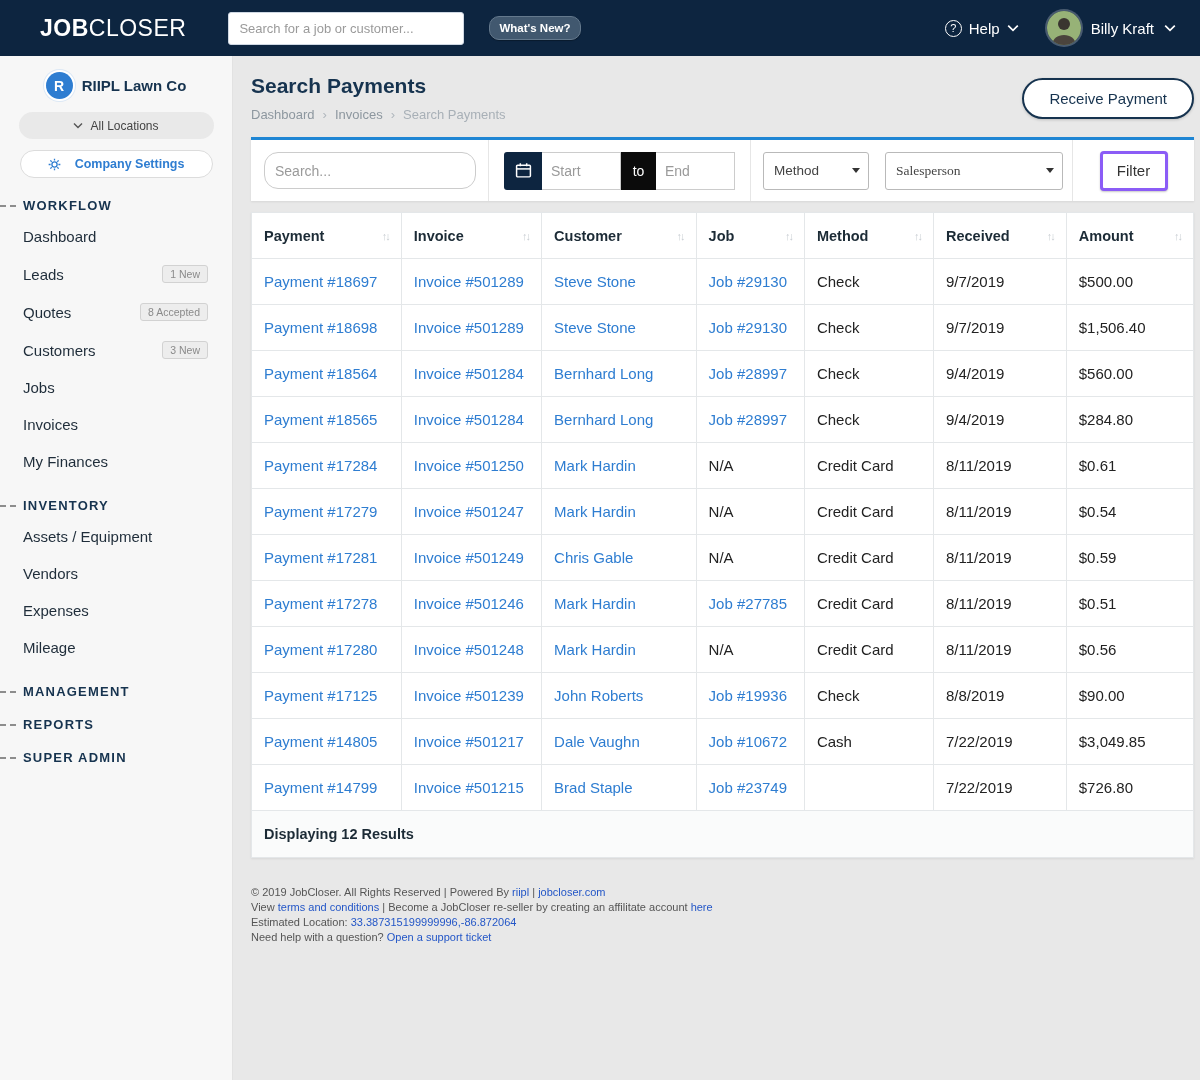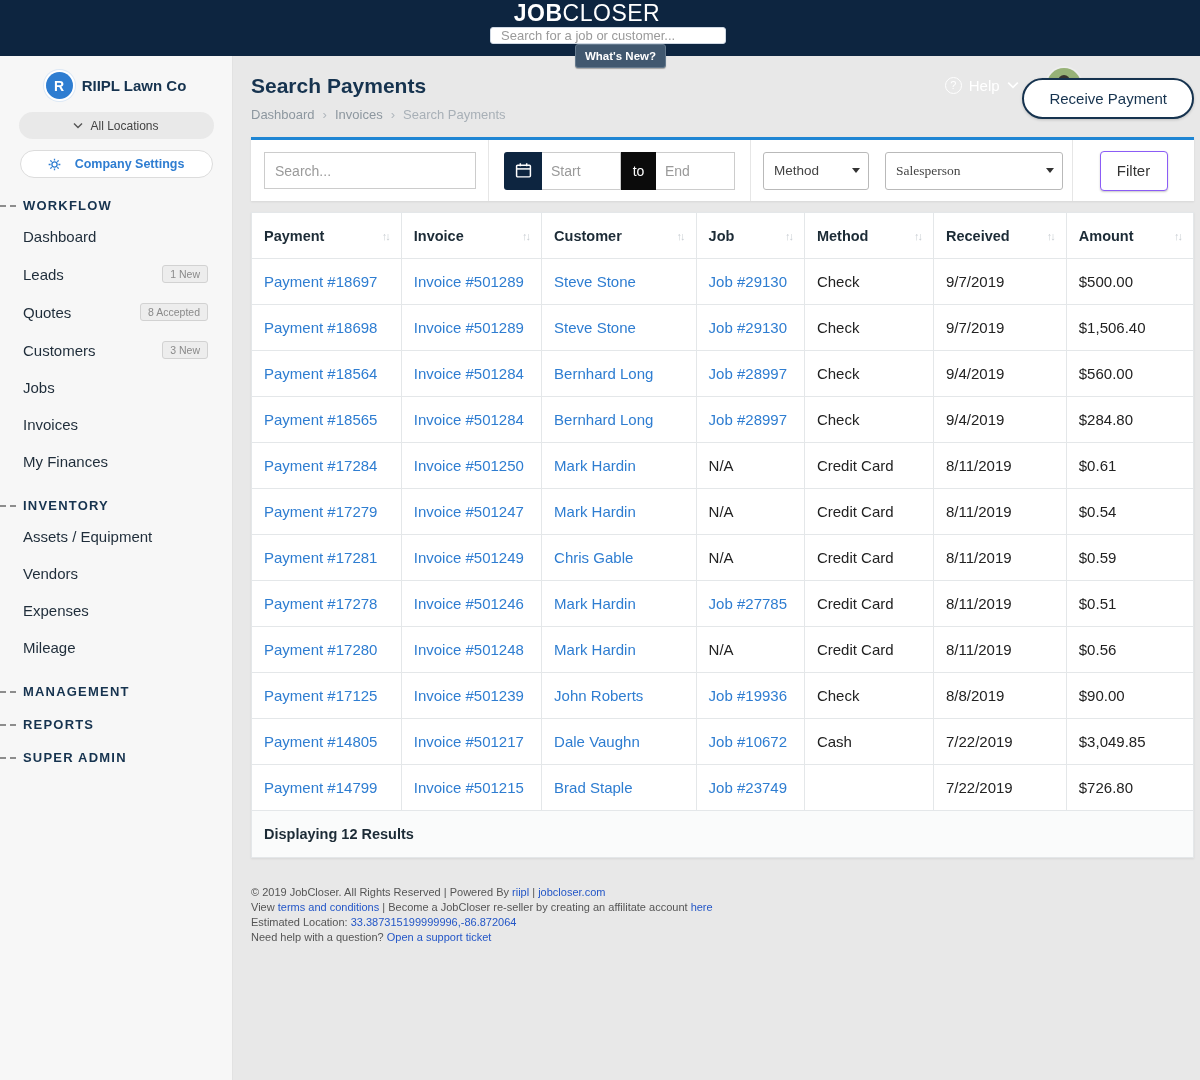--- a/index.html
+++ b/index.html
@@ -7,27 +7,27 @@
     --accent-blue:#1f86d4;
     --link-blue:#2e7dd1;
     --dark-navy:#16334f;
   }
   *{box-sizing:border-box;margin:0;padding:0;}
   html,body{width:1200px;height:1080px;}
   body{font-family:"Liberation Sans",sans-serif;background:#e8e8e8;color:#222;overflow:hidden;}
   button,input,select{font-family:"Liberation Sans",sans-serif;}
 
   
-  .topbar{height:56px;background:var(--navbar-bg);display:flex;align-items:center;padding:0 24px 0 40px;flex-direction:column;}
+  .topbar{height:56px;background:var(--navbar-bg);display:flex;align-items:center;padding:0 24px 0 40px;}
   .logo{font-size:23px;letter-spacing:.5px;color:#fff;margin-right:42px;white-space:nowrap;cursor:pointer;}
   .logo-bold{font-weight:bold;}
   .logo-light{font-weight:300;}
   .top-search{width:236px;height:33px;border:1px solid #cfd8e3;border-radius:3px;padding:0 10px;font-size:13px;color:#333;background:#fff;}
   .top-search::placeholder{color:#9a9a9a;}
-  .whats-new{margin-left:25px;background:#41586f;border:1px solid #64798d;color:#fff;font-size:11.5px;font-weight:bold;padding:5px 9px;border-radius:3px;cursor:pointer;box-shadow:0 1px 1px rgba(0,0,0,.3);}
+  .whats-new{margin-left:25px;background:#41586f;border:1px solid #64798d;color:#fff;font-size:11.5px;font-weight:bold;padding:5px 9px;border-radius:10px;cursor:pointer;box-shadow:0 1px 1px rgba(0,0,0,.3);}
   .top-right{margin-left:auto;display:flex;align-items:center;gap:28px;color:#fff;}
   .help{display:flex;align-items:center;gap:7px;font-size:15px;cursor:pointer;}
   .help-q{width:17px;height:17px;border:1px solid #fff;border-radius:50%;font-size:11px;display:flex;align-items:center;justify-content:center;}
   .chev{color:#fff;display:inline-block;}
   .user{display:flex;align-items:center;gap:10px;font-size:15px;cursor:pointer;}
   .avatar{width:34px;height:34px;border-radius:50%;overflow:hidden;display:block;box-shadow:0 0 0 2px rgba(255,255,255,.25);}
 
   
   .shell{display:flex;height:1024px;}
   .sidebar{width:233px;background:#f7f7f7;border-right:1px solid #e2e2e2;padding-top:16px;flex-shrink:0;}
@@ -56,32 +56,32 @@
   .crumb-sep{color:#b0b7bd;}
   .receive-btn{height:41px;padding:0 25px;border:2px solid var(--dark-navy);border-radius:22px;background:#fff;font-size:15px;color:var(--dark-navy);box-shadow:0 1px 3px rgba(0,0,0,.18);cursor:pointer;}
 
   
   .filter-card{margin-top:15px;background:#fff;border-top:3px solid var(--accent-blue);display:flex;box-shadow:0 1px 2px rgba(0,0,0,.08);height:64px;}
   .fgroup{display:flex;align-items:center;border-right:1px solid #e6e6e6;padding:13px 0 13px 13px;}
   .fg-search{width:238px;}
   .fg-dates{width:262px;padding-left:15px;}
   .fg-selects{width:322px;padding-left:12px;}
   .fg-action{flex:1;border-right:none;justify-content:center;padding-left:0;}
-  .fsearch{width:212px;height:37px;border:1px solid #ccc;border-radius:0;padding:0 10px;font-size:14px;color:#333;}
+  .fsearch{width:212px;height:37px;border:1px solid #ccc;border-radius:14px;padding:0 10px;font-size:14px;color:#333;}
   .fsearch::placeholder,.date-input::placeholder{color:#9a9a9a;}
   .cal-btn{width:38px;height:38px;background:var(--navbar-bg);border:none;border-radius:3px 0 0 3px;display:flex;align-items:center;justify-content:center;cursor:pointer;flex-shrink:0;}
   .date-input{width:79px;height:38px;border:1px solid #ccc;border-left:none;padding:0 9px;font-size:14px;color:#333;}
   .to-badge{height:38px;width:35px;display:flex;align-items:center;justify-content:center;background:#0b0b0b;color:#fff;font-size:14px;flex-shrink:0;}
   .sel{position:relative;display:inline-block;}
   .sel select{appearance:none;-webkit-appearance:none;height:38px;border:1px solid #b9b9b9;border-radius:3px;background:#fff;font-size:13.5px;color:#444;padding:0 24px 0 10px;cursor:pointer;}
   .sel::after{content:"";position:absolute;right:9px;top:16px;border-left:4px solid transparent;border-right:4px solid transparent;border-top:5px solid #333;pointer-events:none;}
   .sel-method select{width:106px;}
   .sel-sales{margin-left:16px;}
   .sel-sales select{width:178px;font-family:Liberation Serif, serif;}
-  .filter-btn{height:40px;width:68px;background:#fff;border:1px solid #8b5cf6;border-radius:4px;font-size:15px;color:#333;box-shadow:0 1px 2px rgba(0,0,0,.22);cursor:pointer;}
+  .filter-btn{height:40px;width:68px;background:#fff;border:3px solid #8b5cf6;border-radius:4px;font-size:15px;color:#333;box-shadow:0 1px 2px rgba(0,0,0,.22);cursor:pointer;}
 
   
   .table-card{margin-top:11px;background:#fff;box-shadow:0 1px 2px rgba(0,0,0,.08);}
   table{width:100%;border-collapse:collapse;table-layout:fixed;}
   th,td{border:1px solid #e4e7e9;padding:0 12px;height:46px;text-align:left;font-size:15px;color:#222;overflow:hidden;white-space:nowrap;}
   th{font-size:14.5px;color:#1c2b36;cursor:pointer;}
   th:nth-child(1),td:nth-child(1){width:15.9%;}
   th:nth-child(2),td:nth-child(2){width:14.9%;}
   th:nth-child(3),td:nth-child(3){width:16.4%;}
   th:nth-child(4),td:nth-child(4){width:11.5%;}

